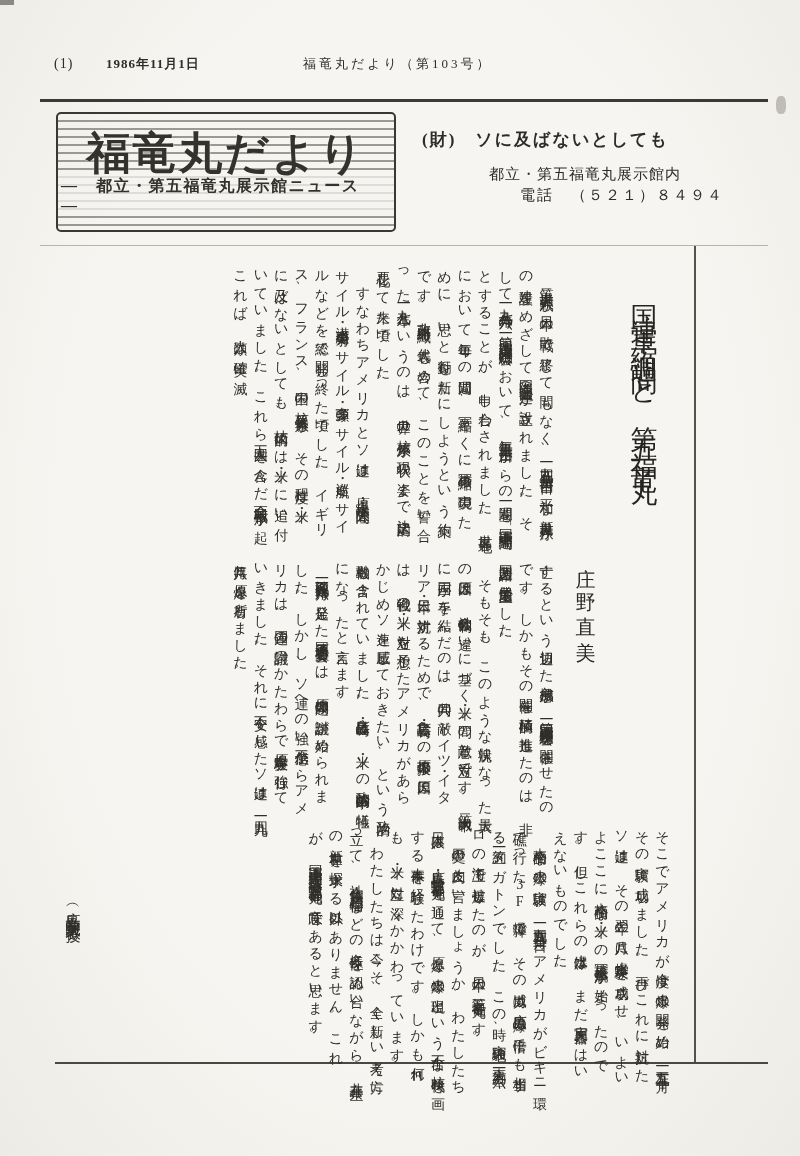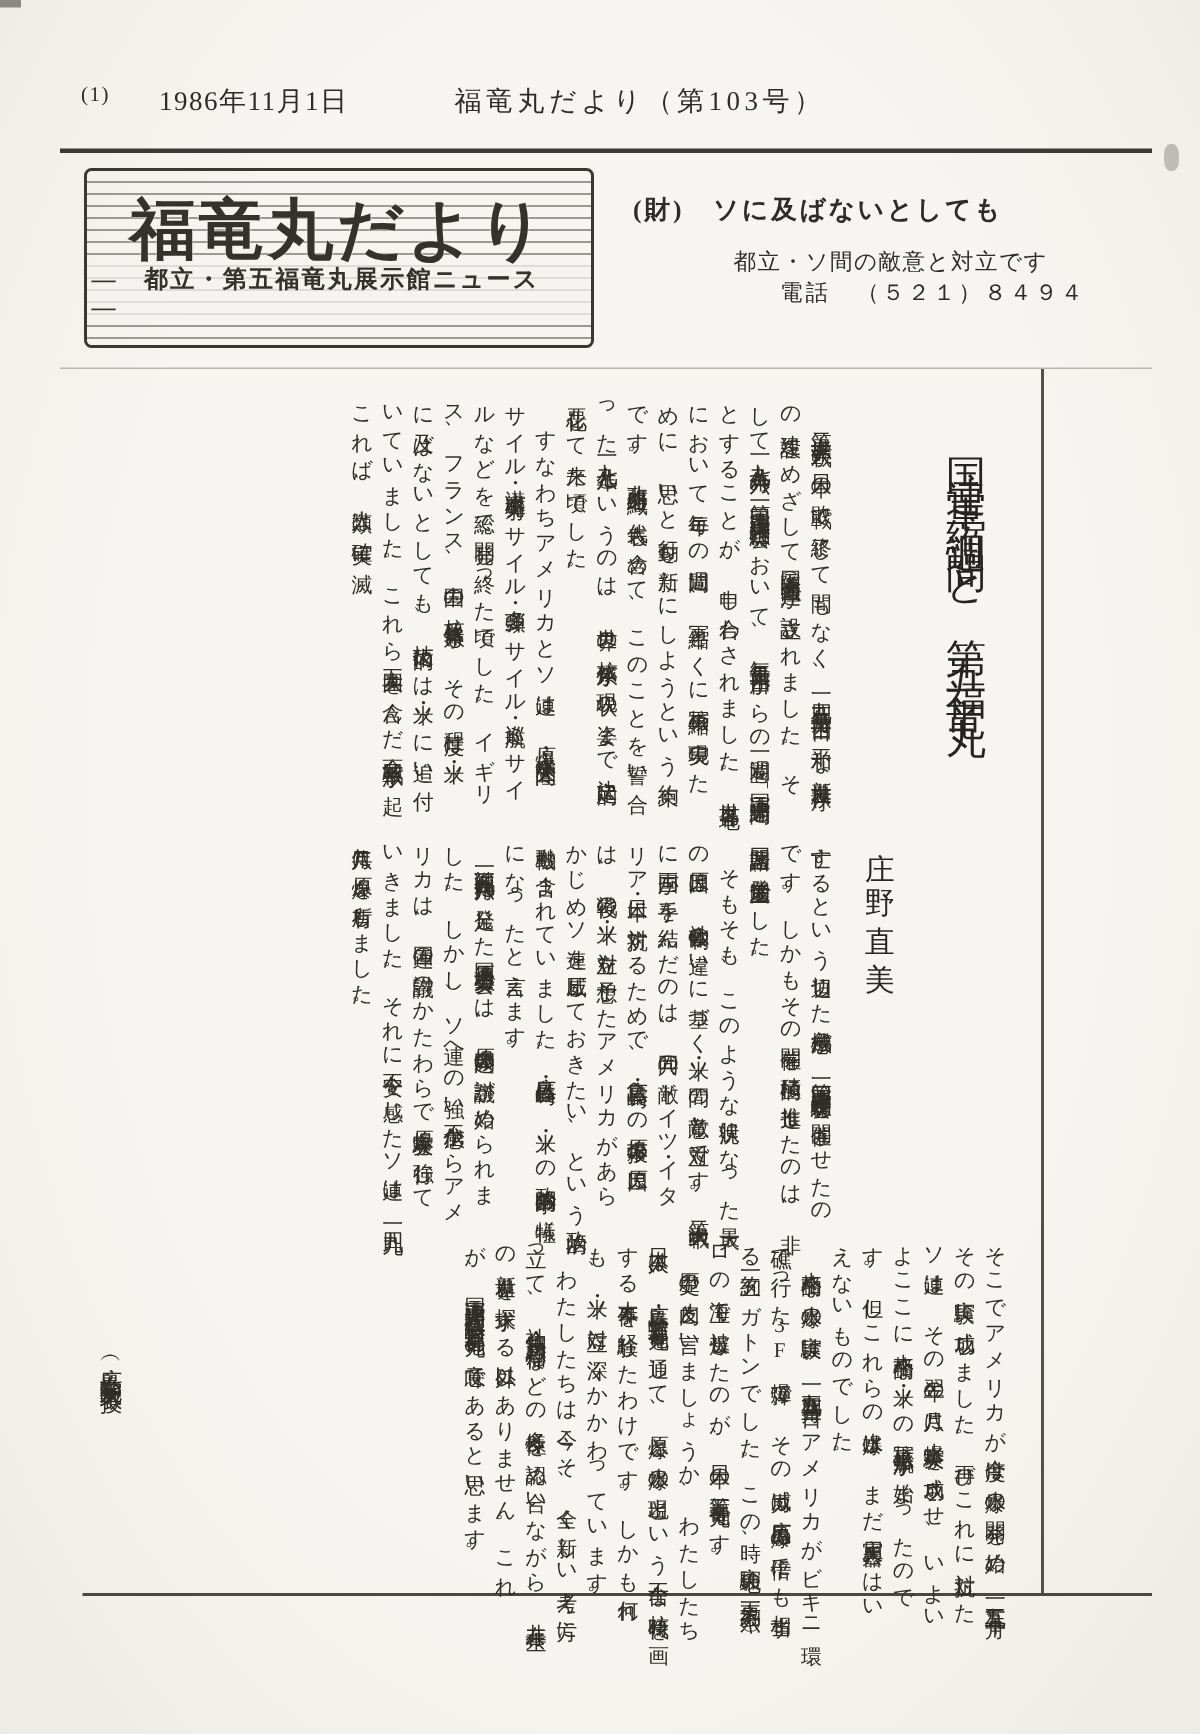--- a/index.html
+++ b/index.html
@@ -9,22 +9,22 @@
     background:#e8e6e1;
   }
   .page{
     position:relative;width:800px;height:1156px;overflow:hidden;
     background:#f4f3ef;
     background-image:radial-gradient(ellipse at 50% 45%, #f6f5f1 60%, #edebe5 100%);
     color:#2e2c28;
   }
   
   .hdr-pageno{position:absolute;top:56px;left:54px;font-size:14px;letter-spacing:1px;}
-  .hdr-date{position:absolute;top:55px;left:106px;font-size:18px;letter-spacing:1px;}
-  .hdr-issue{position:absolute;top:55px;left:303px;font-size:18px;letter-spacing:3px;}
+  .hdr-date{position:absolute;top:55px;left:106px;font-size:13px;letter-spacing:1px;font-weight:bold;}
+  .hdr-issue{position:absolute;top:55px;left:303px;font-size:13px;letter-spacing:3px;}
   .hdr-rule{position:absolute;top:99px;left:40px;width:728px;height:3px;background:#3c3a36;}
 
   
   .logo-box{
     position:absolute;top:112px;left:56px;width:336px;height:116px;
     border:2.5px solid #3a3833;border-radius:5px;
     background:repeating-linear-gradient(to bottom,rgba(0,0,0,0) 0 6.5px,rgba(80,78,72,.55) 6.5px 8px);
     display:flex;flex-direction:column;align-items:center;justify-content:center;
   }
   .logo-text{
@@ -82,21 +82,21 @@
   <span class="hdr-date">1986年11月1日</span>
   <span class="hdr-issue">福竜丸だより（第103号）</span>
   <div class="hdr-rule"></div>
 
   <div class="logo-box">
     <div class="logo-text">福竜丸だより</div>
     <div class="logo-sub">―　都立・第五福竜丸展示館ニュース　―</div>
   </div>
   <div class="org">
     <div class="org-name">(財)　ソに及ばないとしても</div>
-    <div class="org-addr2">都立・ソ間の敵意と対立です</div>
+    <div class="org-addr2">都立・第五福竜丸展示館内</div>
     <div class="org-phone">電話　（５２１）８４９４</div>
   </div>
 
   <div class="art-top-rule"></div>
   <div class="art-right-rule"></div>
   <div class="art-bottom-rule"></div>
 
   <div class="title-v v">国連軍縮週間と第五福竜丸</div>
   <div class="author-v v">庄野直美</div>
 

